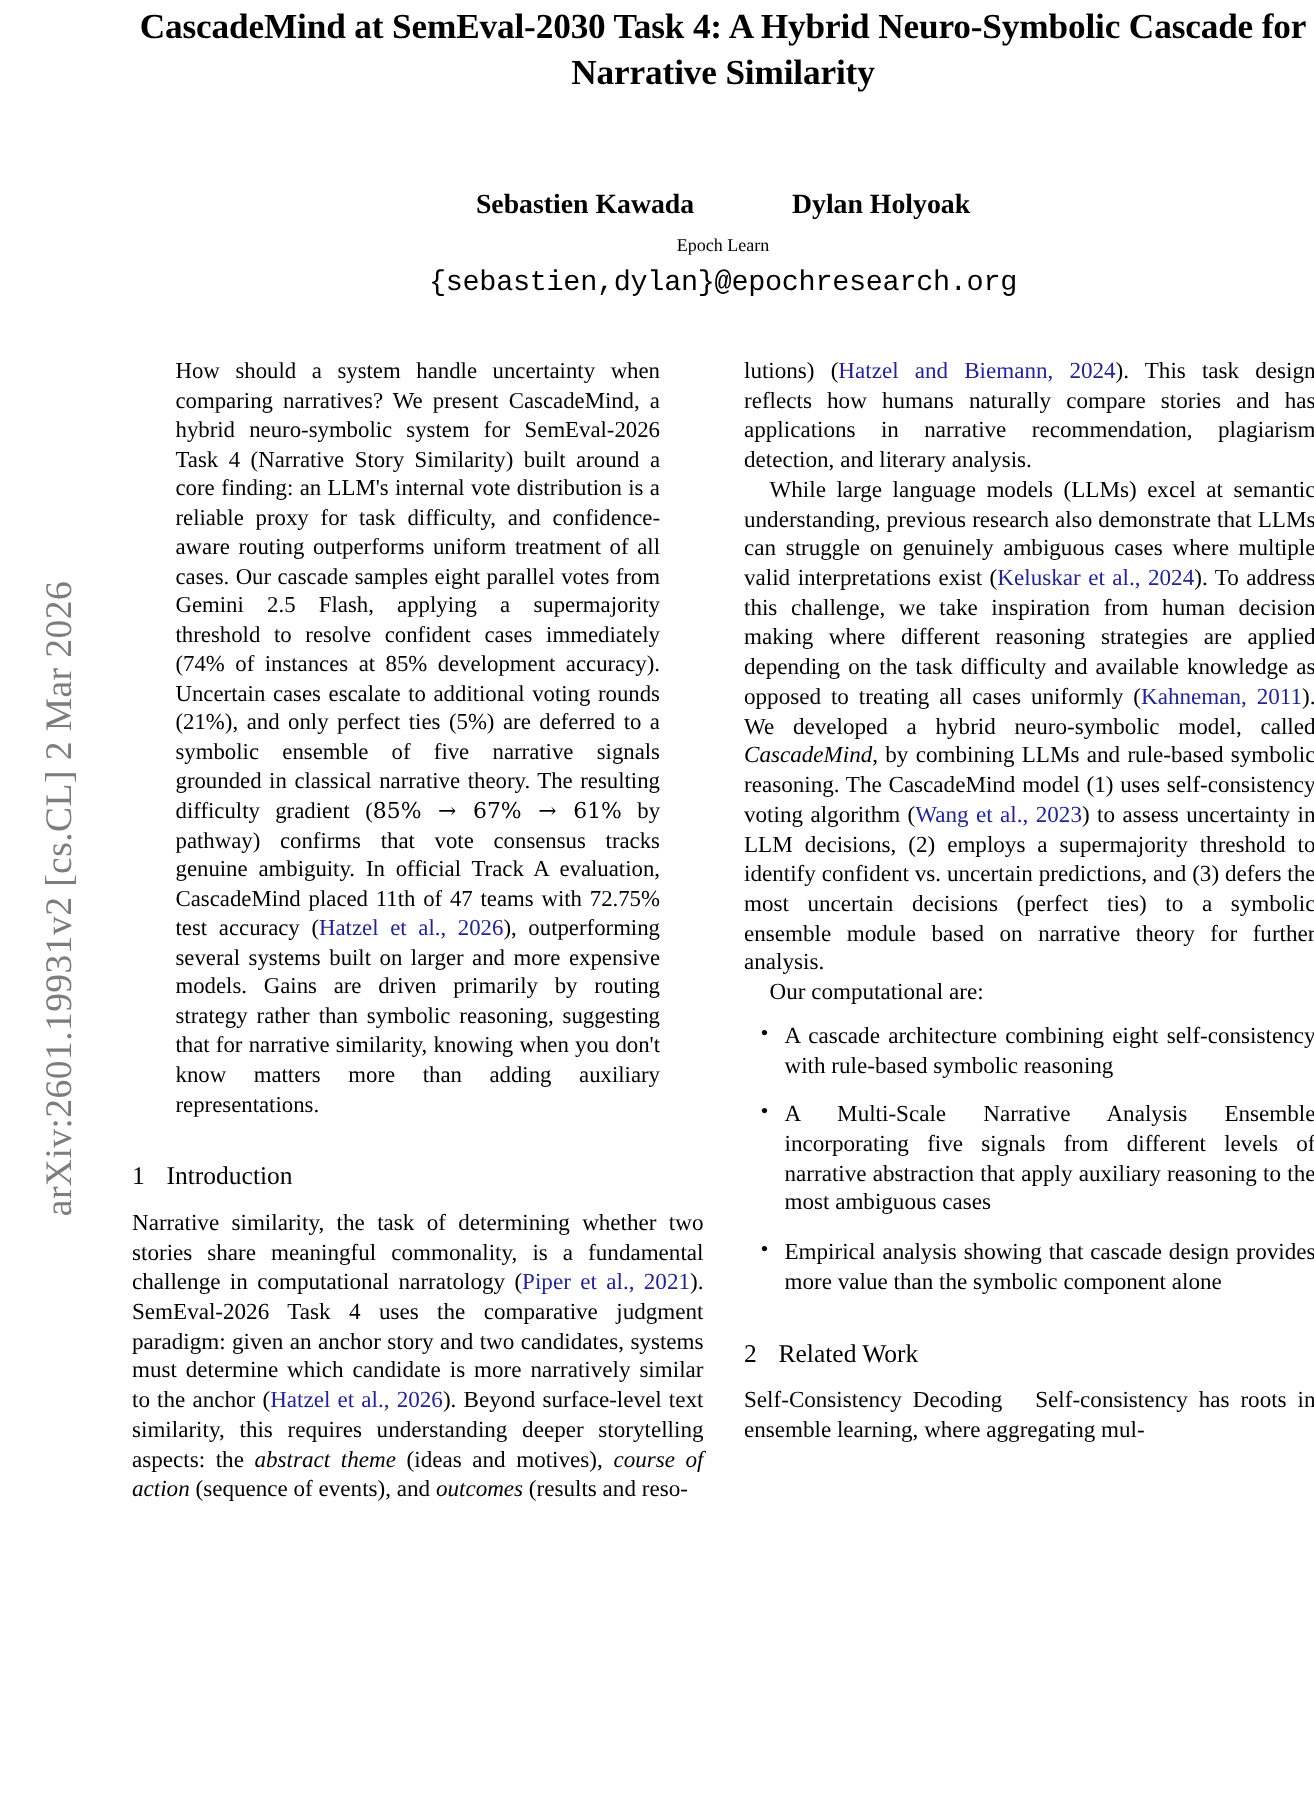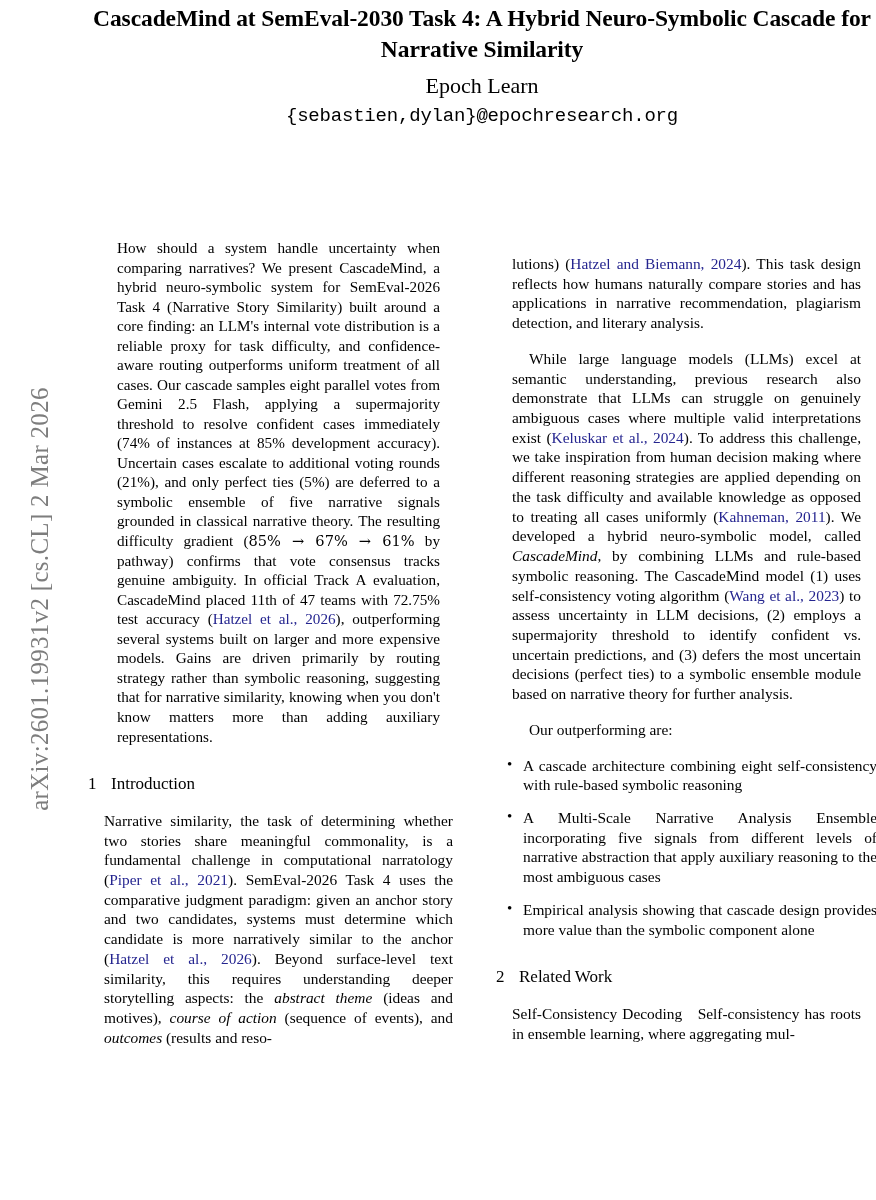--- a/index.html
+++ b/index.html
@@ -53,21 +53,21 @@
     margin-top: 62px;
     text-align: center;
     font-size: 18.5px;
     font-weight: bold;
   }
   .author-name { display: inline-block; }
   .author-gap { display: inline-block; width: 56px; }
   .affiliation {
     margin-top: 8px;
     text-align: center;
-    font-size: 22px;
+    font-size: 12px;
   }
   .email-line {
     margin-top: 6px;
     text-align: center;
     font-family: "Liberation Mono", "DejaVu Sans Mono", monospace;
     font-size: 19px;
     letter-spacing: -0.2px;
   }
 
   
@@ -105,21 +105,21 @@
     margin: 27px 0 11px 0;
   }
   .section-heading .sec-num {
     display: inline-block;
     min-width: 23px;
   }
   .col-right .section-heading { }
 
   
   p.body-par {
-    margin: 16px;
+    margin: 0;
     text-indent: 0;
     hyphens: auto;
   }
   p.body-par + p.body-par { text-indent: 17px; }
 
   .cite { color: #24248f; }
   .it { font-style: italic; }
   .bold-runin { font-weight: normal; }
   .mathnum {
     font-family: "DejaVu Serif", "Liberation Serif", serif;
@@ -148,20 +148,25 @@
 </head>
 <body>
 
 <div class="page">
 
   <div class="arxiv-stamp">arXiv:2601.19931v2  [cs.CL]  2 Mar 2026</div>
 
   <div class="title-block">
     <h1 class="paper-title">CascadeMind at SemEval-2030 Task 4: A Hybrid Neuro-Symbolic Cascade for Narrative Similarity</h1>
 
+    <div class="authors-row">
+      <span class="author-name">Sebastien Kawada</span>
+      <span class="author-gap"></span>
+      <span class="author-name">Dylan Holyoak</span>
+    </div>
 
     <div class="affiliation">Epoch Learn</div>
     <div class="email-line">{sebastien,dylan}@epochresearch.org</div>
   </div>
 
   <div class="col col-left">
 
     <div class="abstract-wrap">
       <p class="abstract-body"><span>How should a system handle uncertainty when comparing narratives? We present CascadeMind, a hybrid neuro-symbolic system for SemEval-2026 Task 4 (Narrative Story Similarity) built around a core finding: an LLM's internal vote distribution is a reliable proxy for task difficulty, and confidence-aware routing outperforms uniform treatment of all cases. Our cascade samples eight parallel votes from Gemini 2.5 Flash, applying a supermajority threshold to resolve confident cases immediately (74% of instances at 85% development accuracy). Uncertain cases escalate to additional voting rounds (21%), and only perfect ties (5%) are deferred to a symbolic ensemble of five narrative signals grounded in classical narrative theory. The resulting difficulty gradient (</span><span class="mathnum">85% → 67% → 61%</span><span> by pathway) confirms that vote consensus tracks genuine ambiguity. In official Track A evaluation, CascadeMind placed 11th of 47 teams with 72.75% test accuracy (</span><span class="cite">Hatzel et al., 2026</span><span>), outperforming several systems built on larger and more expensive models. Gains are driven primarily by routing strategy rather than symbolic reasoning, suggesting that for narrative similarity, knowing when you don't know matters more than adding auxiliary representations.</span></p>
     </div>
@@ -171,21 +176,21 @@
     <p class="body-par"><span>Narrative similarity, the task of determining whether two stories share meaningful commonality, is a fundamental challenge in computational narratology (</span><span class="cite">Piper et al., 2021</span><span>). SemEval-2026 Task 4 uses the comparative judgment paradigm: given an anchor story and two candidates, systems must determine which candidate is more narratively similar to the anchor (</span><span class="cite">Hatzel et al., 2026</span><span>). Beyond surface-level text similarity, this requires understanding deeper storytelling aspects: the </span><span class="it">abstract theme</span><span> (ideas and motives), </span><span class="it">course of action</span><span> (sequence of events), and </span><span class="it">outcomes</span><span> (results and reso-</span></p>
 
   </div>
 
   <div class="col col-right">
 
     <p class="body-par"><span>lutions) (</span><span class="cite">Hatzel and Biemann, 2024</span><span>). This task design reflects how humans naturally compare stories and has applications in narrative recommendation, plagiarism detection, and literary analysis.</span></p>
 
     <p class="body-par"><span>While large language models (LLMs) excel at semantic understanding, previous research also demonstrate that LLMs can struggle on genuinely ambiguous cases where multiple valid interpretations exist (</span><span class="cite">Keluskar et al., 2024</span><span>). To address this challenge, we take inspiration from human decision making where different reasoning strategies are applied depending on the task difficulty and available knowledge as opposed to treating all cases uniformly (</span><span class="cite">Kahneman, 2011</span><span>). We developed a hybrid neuro-symbolic model, called </span><span class="it">CascadeMind</span><span>, by combining LLMs and rule-based symbolic reasoning. The CascadeMind model (1) uses self-consistency voting algorithm (</span><span class="cite">Wang et al., 2023</span><span>) to assess uncertainty in LLM decisions, (2) employs a supermajority threshold to identify confident vs. uncertain predictions, and (3) defers the most uncertain decisions (perfect ties) to a symbolic ensemble module based on narrative theory for further analysis.</span></p>
 
-    <p class="body-par">Our outperforming are:</p>
+    <p class="body-par">Our computational are:</p>
 
     <ul class="contrib-list">
       <li><span class="bullet-dot">•</span><span>A cascade architecture combining eight self-consistency with rule-based symbolic reasoning</span></li>
       <li><span class="bullet-dot">•</span><span>A Multi-Scale Narrative Analysis Ensemble incorporating five signals from different levels of narrative abstraction that apply auxiliary reasoning to the most ambiguous cases</span></li>
       <li><span class="bullet-dot">•</span><span>Empirical analysis showing that cascade design provides more value than the symbolic component alone</span></li>
     </ul>
 
     <div class="section-heading"><span class="sec-num">2</span><span>Related Work</span></div>
 
     <p class="body-par"><span class="bold-runin">Self-Consistency Decoding</span><span>&nbsp;&nbsp;&nbsp;</span><span>Self-consistency has roots in ensemble learning, where aggregating mul-</span></p>

